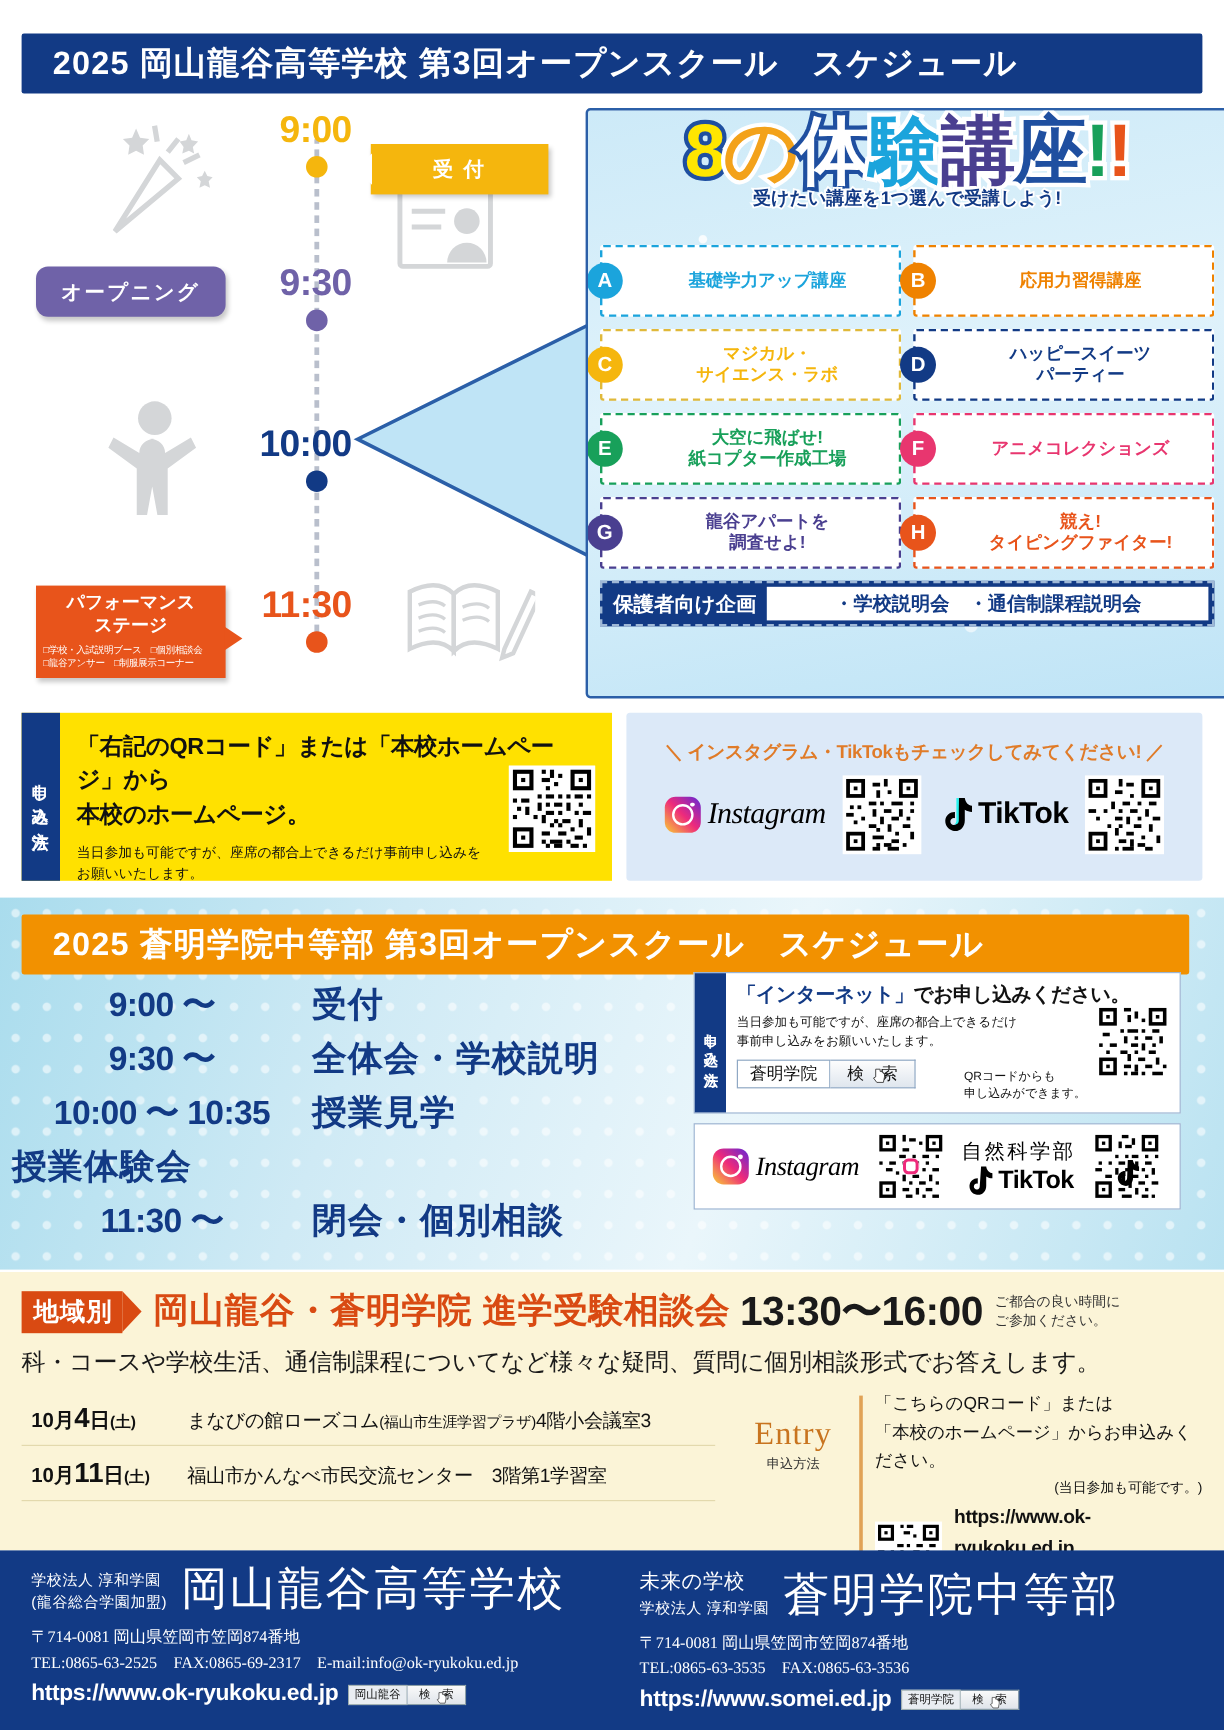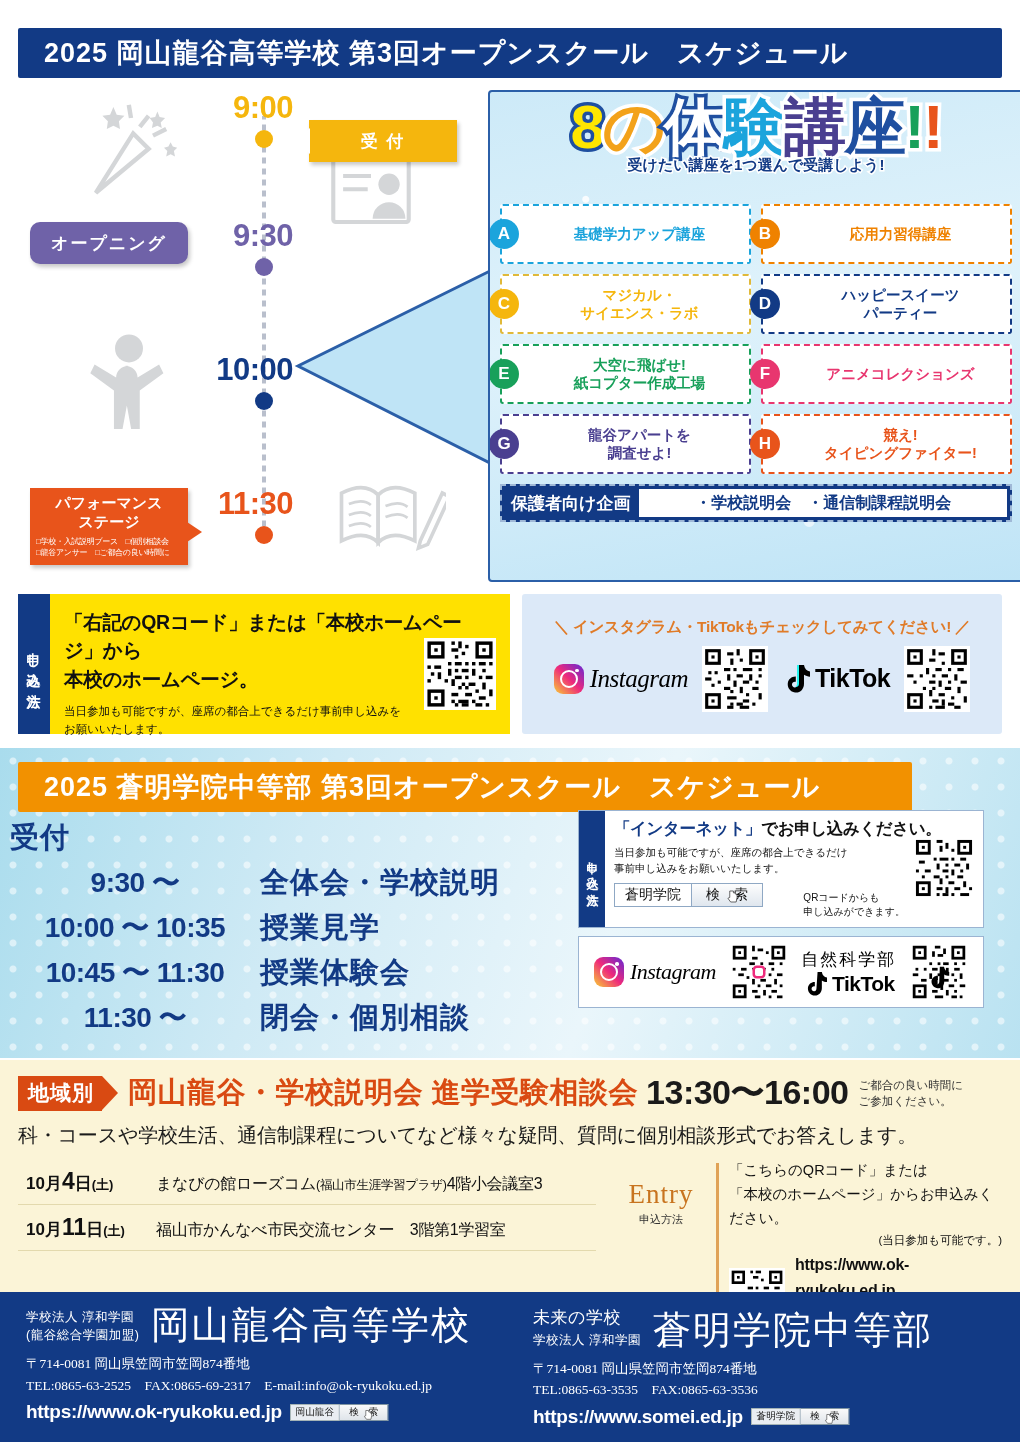--- a/index.html
+++ b/index.html
@@ -154,21 +154,21 @@
   .tt-logo { display:flex; align-items:center; gap:5px; }
   .tt-word { font-size:25px; font-weight:bold; letter-spacing:-0.5px; }
 
   
   .sec2 {
     position:absolute; left:0; top:748px; width:1020px; height:310px;
     background:
       radial-gradient(circle, rgba(255,255,255,.55) 0 3px, rgba(255,255,255,0) 4px) 0 0/26px 26px,
       linear-gradient(110deg,#a9dced 0%, #cfeaf5 30%, #eaf6fb 60%, #b9e2f1 100%);
   }
-  .sec2-inner { position:absolute; left:18px; top:14px; width:894px; }
+  .sec2-inner { position:absolute; left:18px; top:14px; width:973px; }
   .sched { position:absolute; left:10px; top:70px; width:560px; color:#123a85; }
   .sched-row { display:flex; align-items:baseline; margin-bottom:5px; }
   .sched-time { width:250px; text-align:center; font-size:28px; font-weight:bold; letter-spacing:-0.5px; }
   .sched-ev { font-size:29px; font-weight:bold; letter-spacing:1px; }
 
   .somei-apply {
     position:absolute; left:578px; top:62px; width:406px; height:118px;
     display:flex; background:#fff; border:1px solid #9bb4d2;
   }
   .somei-apply .vlabel { width:26px; font-size:12px; letter-spacing:1px; }
@@ -307,21 +307,21 @@
       <div class="tl-row" style="top:396px;">
         <div class="tl-time" style="color:#e8541b; top:0;">11:30</div>
         <div class="tl-dot" style="background:#e8541b; top:40px;"></div>
       </div>
 
       <div class="perf">
         <div class="t">パフォーマンス</div>
         <div class="t">ステージ</div>
         <div class="subs">
           <div>□学校・入試説明ブース　□個別相談会</div>
-          <div>□龍谷アンサー　□ご都合の良い時間に</div>
+          <div>□龍谷アンサー　□制服展示コーナー</div>
         </div>
       </div>
     </div>
 
     <svg class="connector" viewBox="0 0 210 200">
       <path d="M206 2 L12 98 L206 196 Z" fill="#bfe4f6" stroke="#2b5fa8" stroke-width="3"></path>
     </svg>
 
     <div class="courses">
       <div class="hero">
@@ -570,32 +570,32 @@
     </div>
   </div>
 
   <div class="sec2">
     <div class="sec2-inner">
       <div class="band band-orange">2025 蒼明学院中等部 第3回オープンスクール　スケジュール</div>
     </div>
 
     <div class="sched">
       <div class="sched-row">
+        <span class="sched-time">9:00 〜</span>
         <span class="sched-ev">受付</span>
       </div>
       <div class="sched-row">
         <span class="sched-time">9:30 〜</span>
         <span class="sched-ev">全体会・学校説明</span>
       </div>
       <div class="sched-row">
         <span class="sched-time">10:00 〜 10:35</span>
         <span class="sched-ev">授業見学</span>
       </div>
       <div class="sched-row">
-        <span class="sched-time">10:45 〜 11:30</span>
         <span class="sched-ev">授業体験会</span>
       </div>
       <div class="sched-row">
         <span class="sched-time">11:30 〜</span>
         <span class="sched-ev">閉会・個別相談</span>
       </div>
     </div>
 
     <div class="somei-apply">
       <div class="vlabel">申し込み方法</div>
@@ -773,21 +773,21 @@
         </g>
         <path d="M10.8 8.6h1.5c.2 1.1.9 1.8 1.9 1.9v1.4c-.6 0-1.2-.1-1.8-.5v2.5c0 1.7-1.3 2.8-2.8 2.4-1.2-.3-1.9-1.4-1.8-2.6.2-1.1 1.2-1.9 2.3-1.8v1.5c-.6-.1-1 .2-1.1.7 0 .5.4.9.9.8.4 0 .7-.4.7-.9z" fill="#000"></path>
       </svg>
     </div>
   </div>
 
   <div class="sec3">
     <div class="sec3-inner">
       <div class="c-head">
         <span class="chip">地域別</span>
-        <span class="c-title">岡山龍谷・学校説明会 進学受験相談会</span>
+        <span class="c-title">岡山龍谷・蒼明学院 進学受験相談会</span>
         <span class="c-time">13:30〜16:00</span>
         <span class="c-sub">
           <div>ご都合の良い時間に</div>
           <div>ご参加ください。</div>
         </span>
       </div>
       <div class="c-lead">科・コースや学校生活、通信制課程についてなど様々な疑問、質問に個別相談形式でお答えします。</div>
 
       <div class="c-body">
         <div class="c-dates">

